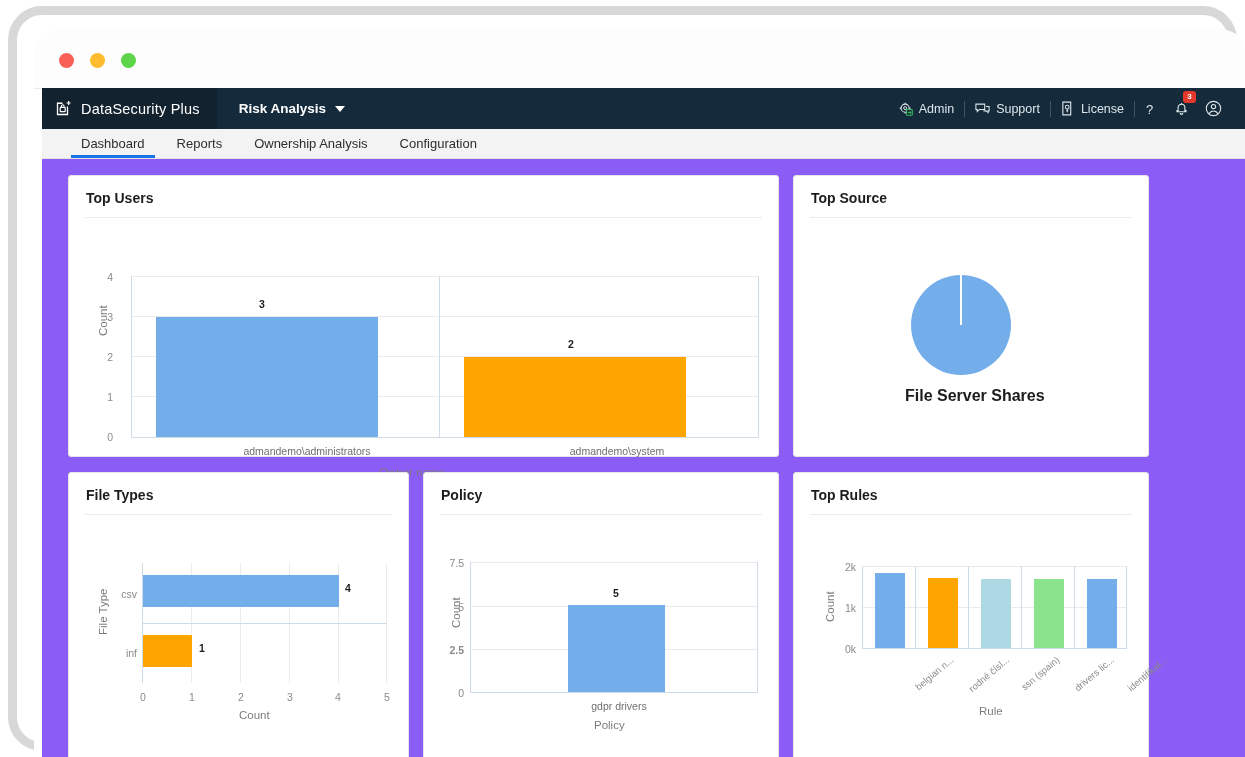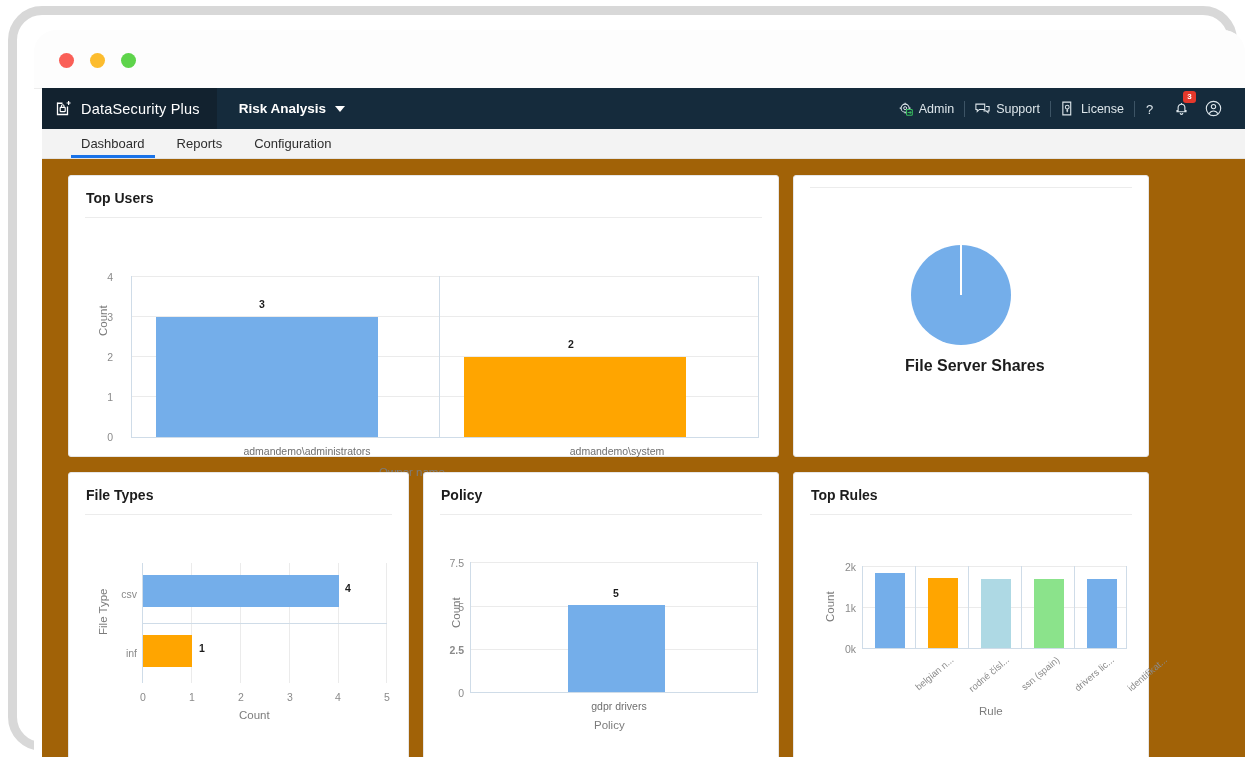--- a/index.html
+++ b/index.html
@@ -91,21 +91,21 @@
   }
   .tab.active::after {
     content: ''; position: absolute; left: 6px; right: 6px; bottom: 0;
     height: 3px; background: #1a73e8;
   }
 
   
   .canvas {
     position: absolute; left: 8px; top: 129px;
     width: 1203px; height: 598px;
-    background: #a16207;
+    background: #8b5cf6;
     padding: 16px 22px 0 26px;
   }
   .grid-row { display: flex; gap: 14px; }
   .grid-row.row1 { height: 282px; }
   .grid-row.row2 { height: 290px; margin-top: 15px; }
   .card {
     background: #ffffff;
     border: 1px solid #e6e6e6;
     border-radius: 3px;
     position: relative;
@@ -246,20 +246,23 @@
     </div>
 
     <div class="tabstrip">
       <div class="tab active">
         <span>Dashboard</span>
       </div>
       <div class="tab">
         <span>Reports</span>
       </div>
       <div class="tab">
+        <span>Ownership Analysis</span>
+      </div>
+      <div class="tab">
         <span>Configuration</span>
       </div>
     </div>
 
     <div class="canvas">
 
       <div class="grid-row row1">
 
         <div class="card c-top-users">
           <div class="card-title">Top Users</div>
@@ -292,20 +295,21 @@
             </div>
 
             <div class="cat-label" style="left:88px; top:227px; width:300px;">admandemo\administrators</div>
             <div class="cat-label" style="left:398px; top:227px; width:300px;">admandemo\system</div>
 
             <div class="axis-title" style="left:310px; top:248px;">Owner name</div>
           </div>
         </div>
 
         <div class="card c-top-source">
+          <div class="card-title">Top Source</div>
           <div class="card-rule"></div>
           <div class="card-body">
             <div class="pie" style="left:117px; top:57px; width:100px; height:100px; background:#74aeea;"></div>
             <div class="pie-seam" style="left:166px; top:57px; height:50px;"></div>
             <div class="pie-label" style="left:111px; top:169px;">File Server Shares</div>
           </div>
         </div>
       </div>
 
       <div class="grid-row row2">

